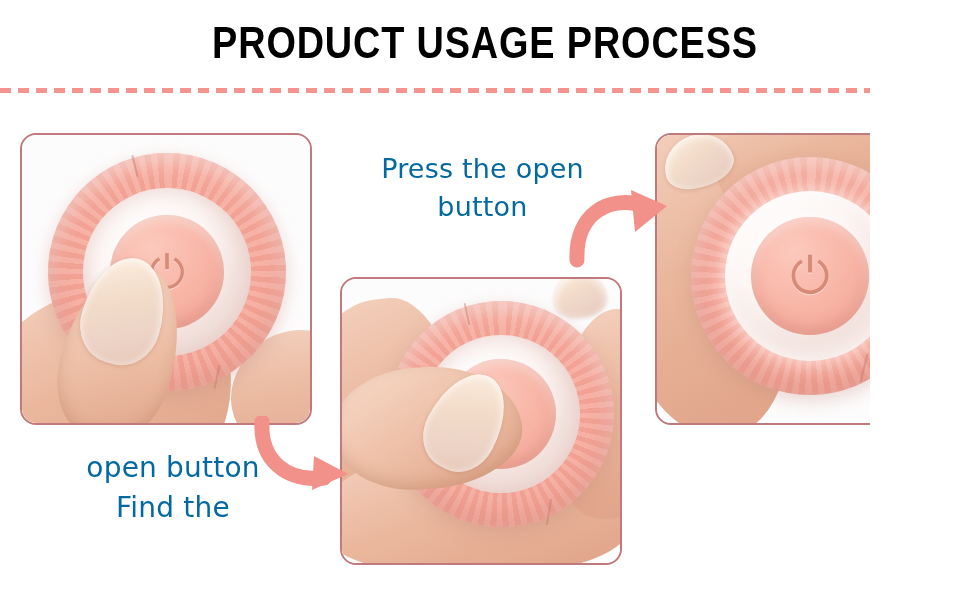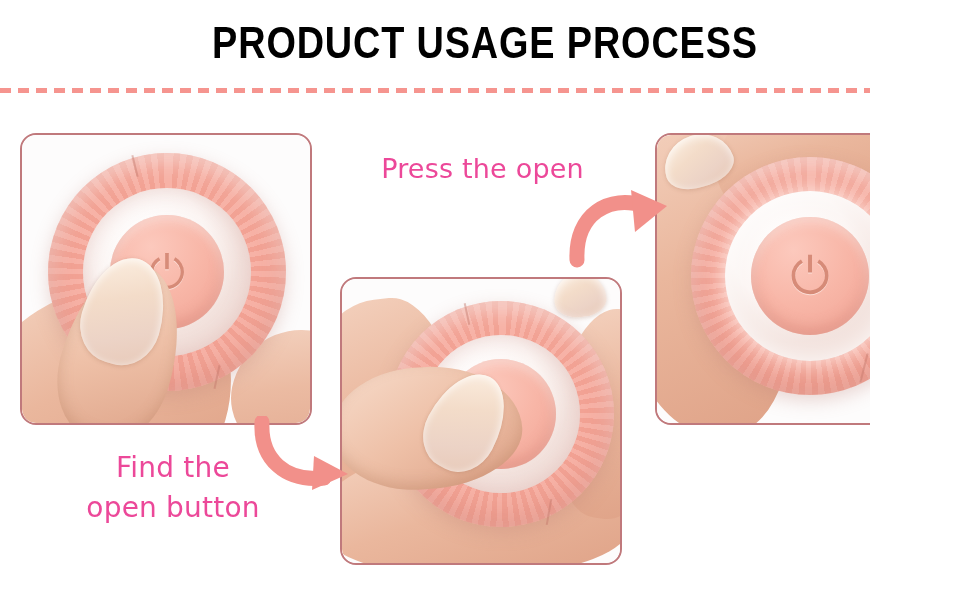--- a/index.html
+++ b/index.html
@@ -142,21 +142,21 @@
 
   
   .arrow {
     position: absolute;
   }
 
   
   .caption {
     position: absolute;
     text-align: center;
-    color: #ec4899;
+    color: #0369a1;
     font-family: "DejaVu Sans", "Liberation Sans", sans-serif;
     font-weight: 400;
     letter-spacing: 0.2px;
   }
   .caption .line { display: block; white-space: nowrap; }
   #caption-press { font-size: 27px; line-height: 38px; }
   #caption-find  { font-size: 28px; line-height: 40px; }
   #caption-auto  { font-size: 28px; line-height: 40px; }
 </style>
 </head>
@@ -254,21 +254,22 @@
     <path d="M62,40 L96,58 L60,74 Z" fill="#f2908a"></path>
   </svg>
 
   <svg class="arrow" style="left:565px; top:188px; width:110px; height:80px;" viewBox="0 0 110 80">
     <path d="M12,72 C10,26 44,6 80,18" fill="none" stroke="#f2908a" stroke-width="15" stroke-linecap="round"></path>
     <path d="M66,2 L102,18 L70,44 Z" fill="#f2908a"></path>
   </svg>
 
   <div class="caption" id="caption-press" style="left:345px; top:150px; width:275px;">
     <span class="line">Press the open</span>
+    <span class="line">button</span>
   </div>
 
   <div class="caption" id="caption-find" style="left:28px; top:448px; width:290px;">
+    <span class="line">open button</span>
     <span class="line">Find the</span>
-    <span class="line">open button</span>
   </div>
 
 
 </div>
 
 </body></html>

